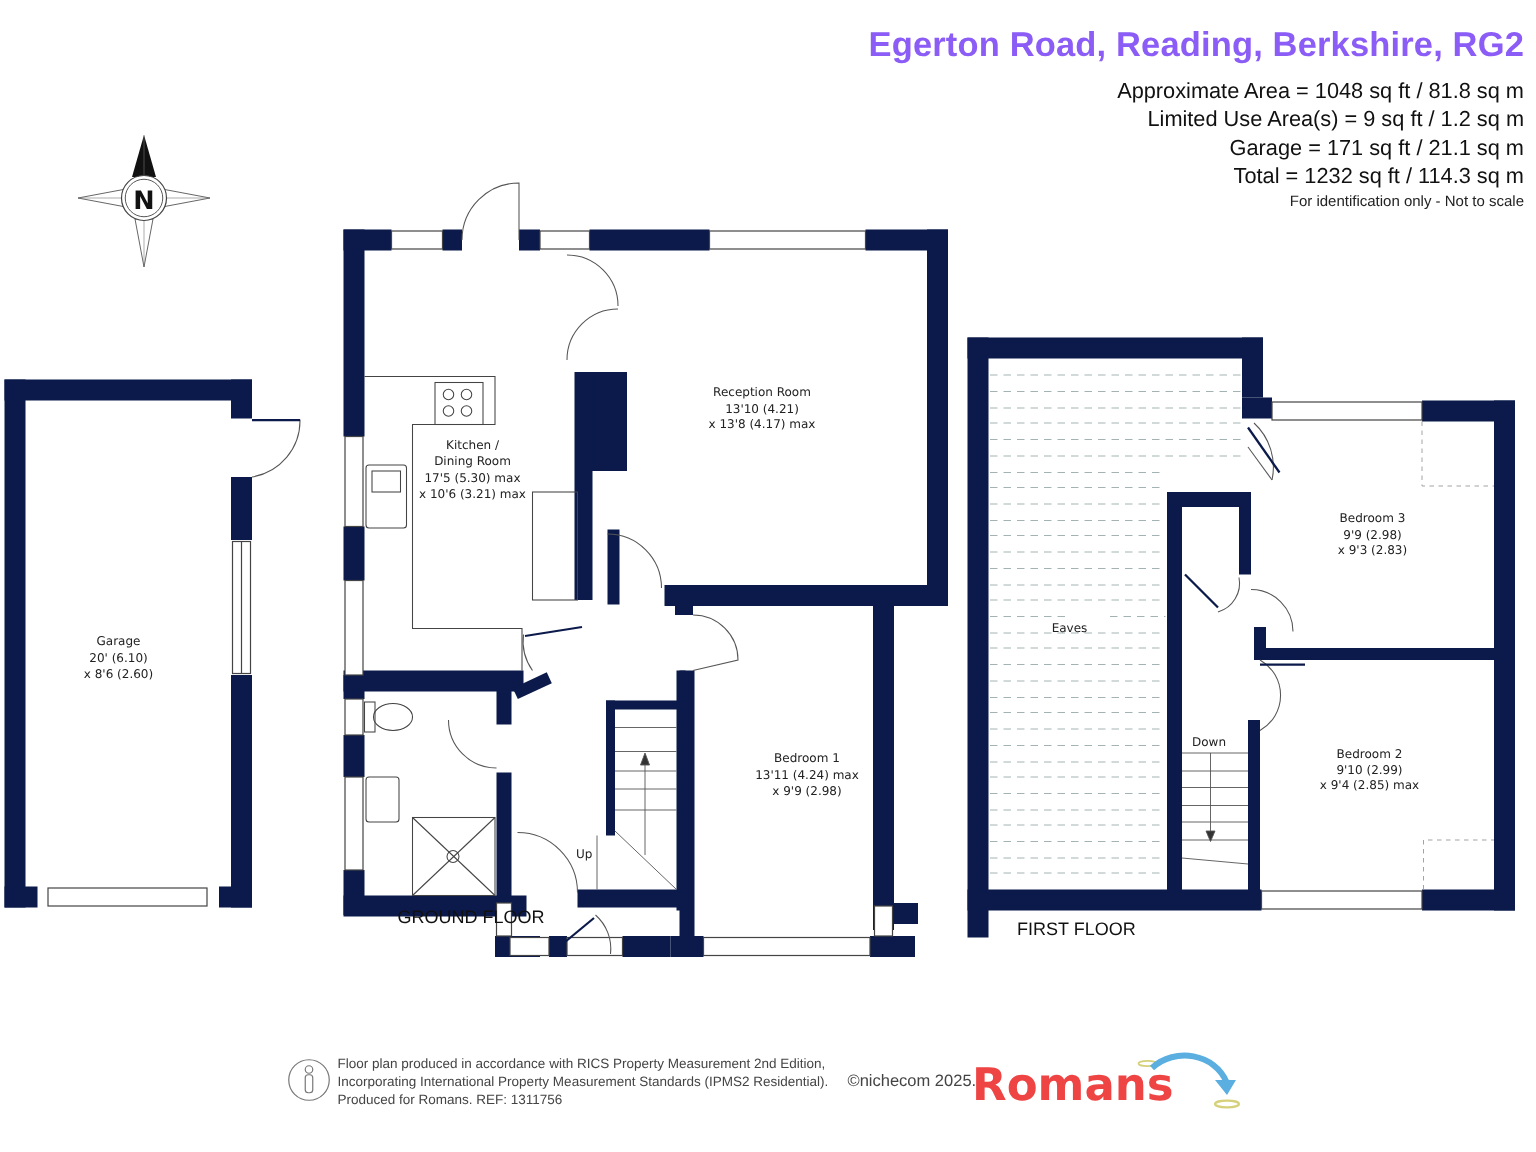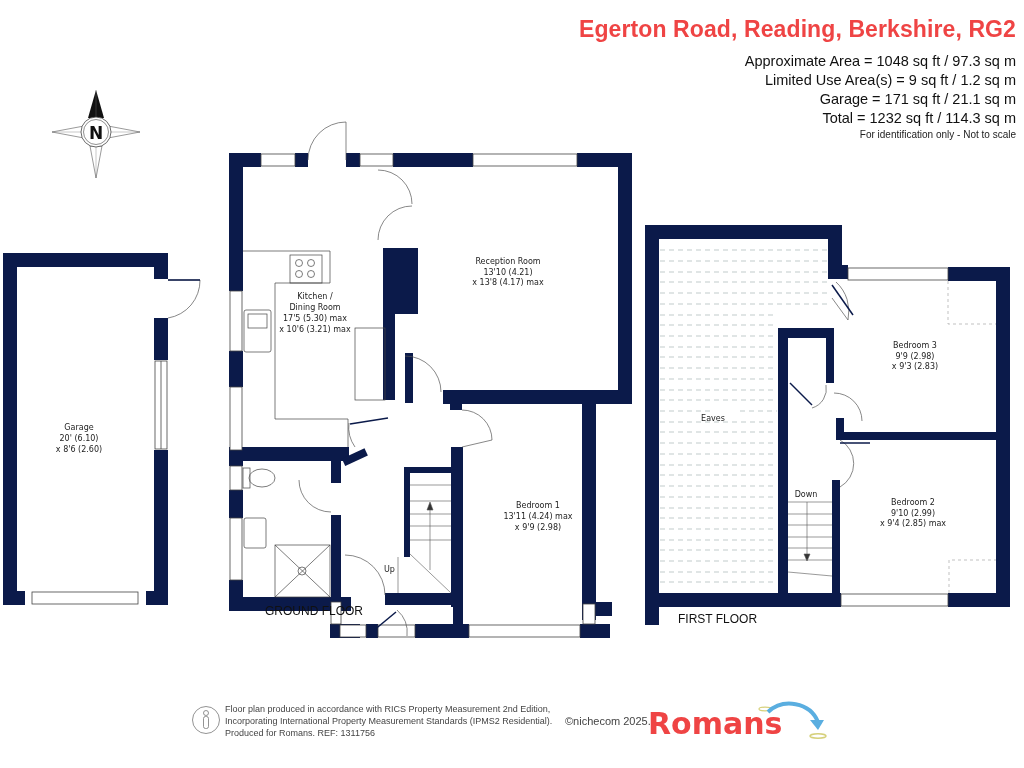--- a/index.html
+++ b/index.html
@@ -1,34 +1,34 @@
 <!DOCTYPE html>
 <html><head>
 <meta charset="utf-8">
 <style>
   html, body { margin: 0; padding: 0; background: #ffffff; }
   body { width: 1024px; height: 768px; position: relative; overflow: hidden; font-family: "Liberation Sans", sans-serif; color: #111; }
-  .title { position: absolute; right: 8px; top: 16px; font-size: 23px; font-weight: bold; color: #ef4444; letter-spacing: 0.1px; }
+  .title { position: absolute; right: 8px; top: 16px; font-size: 23px; font-weight: bold; color: #8b5cf6; letter-spacing: 0.1px; }
   .areas { position: absolute; right: 8px; top: 52px; text-align: right; font-size: 14.5px; line-height: 19px; color: #111; }
   .disclaimer { position: absolute; right: 8px; top: 129px; font-size: 10px; color: #222; }
   .plan { position: absolute; left: 0; top: 0; }
   .floor-label { position: absolute; font-size: 12px; color: #111; }
   .room-label { font-family: "DejaVu Sans", sans-serif; font-size: 8px; fill: #222; }
   .footer-icon { position: absolute; left: 191px; top: 705px; }
   .footer-text { position: absolute; left: 225px; top: 703px; font-size: 9px; color: #444; line-height: 12.2px; white-space: nowrap; }
   .copyright { position: absolute; left: 565px; top: 715px; font-size: 11px; color: #444; }
   .logo { position: absolute; left: 648px; top: 700px; }
   .logo-text { position: absolute; left: 648px; top: 706px; font-size: 30px; font-weight: bold; color: #ef4444; letter-spacing: 0px; font-family: "DejaVu Sans", sans-serif; }
 </style>
 </head>
 <body>
 
 <div class="title">Egerton Road, Reading, Berkshire, RG2</div>
 <div class="areas">
-  <div>Approximate Area = 1048 sq ft / 97.3 sq m</div>
+  <div>Approximate Area = 1048 sq ft / 81.8 sq m</div>
   <div>Limited Use Area(s) = 9 sq ft / 1.2 sq m</div>
   <div>Garage = 171 sq ft / 21.1 sq m</div>
   <div>Total = 1232 sq ft / 114.3 sq m</div>
 </div>
 <div class="disclaimer">For identification only - Not to scale</div>
 
 <svg class="plan" width="1024" height="700" viewBox="0 0 1024 700" xmlns="http://www.w3.org/2000/svg">
 
   <g>
     <polygon points="96,90 104,118 88,118" fill="#111"></polygon>

